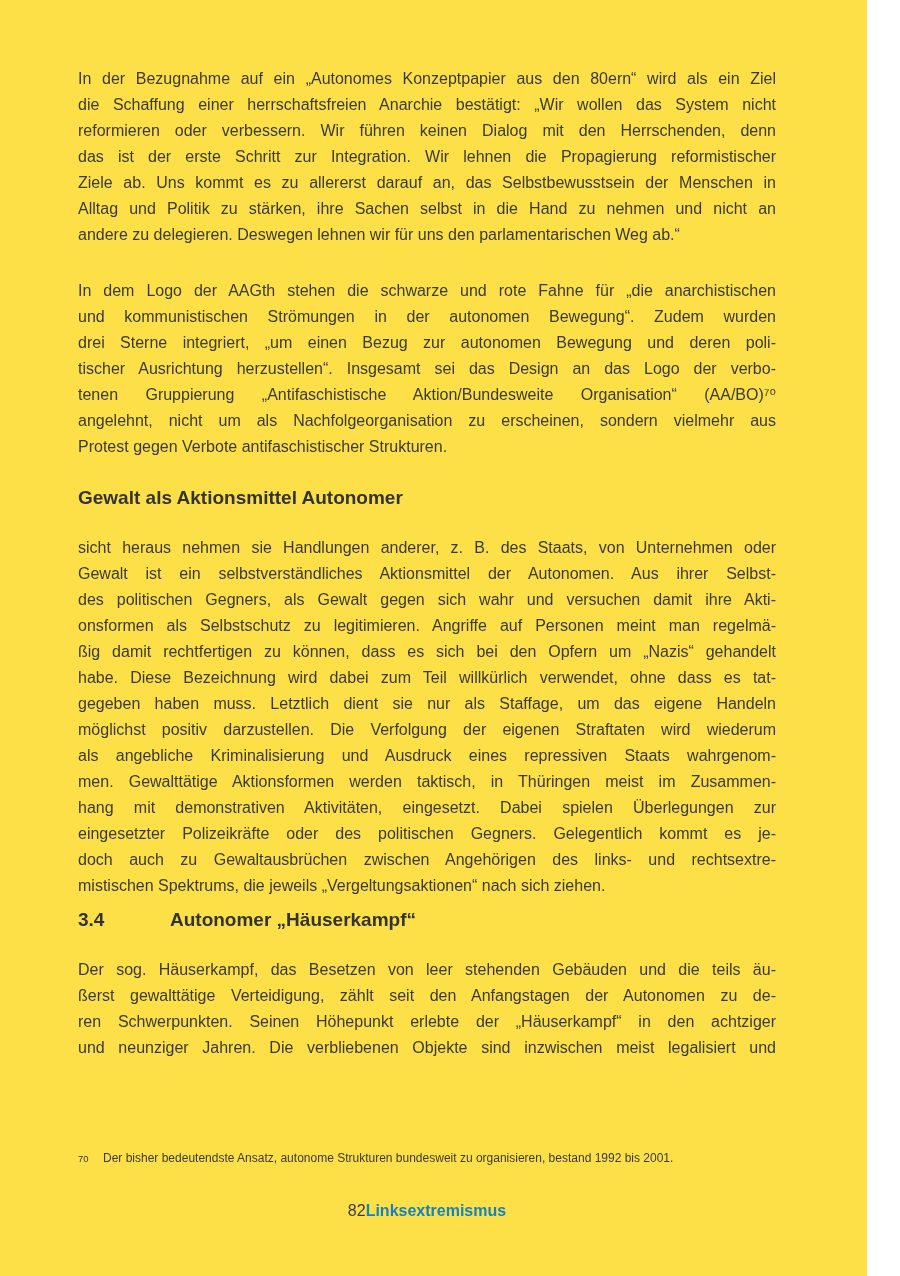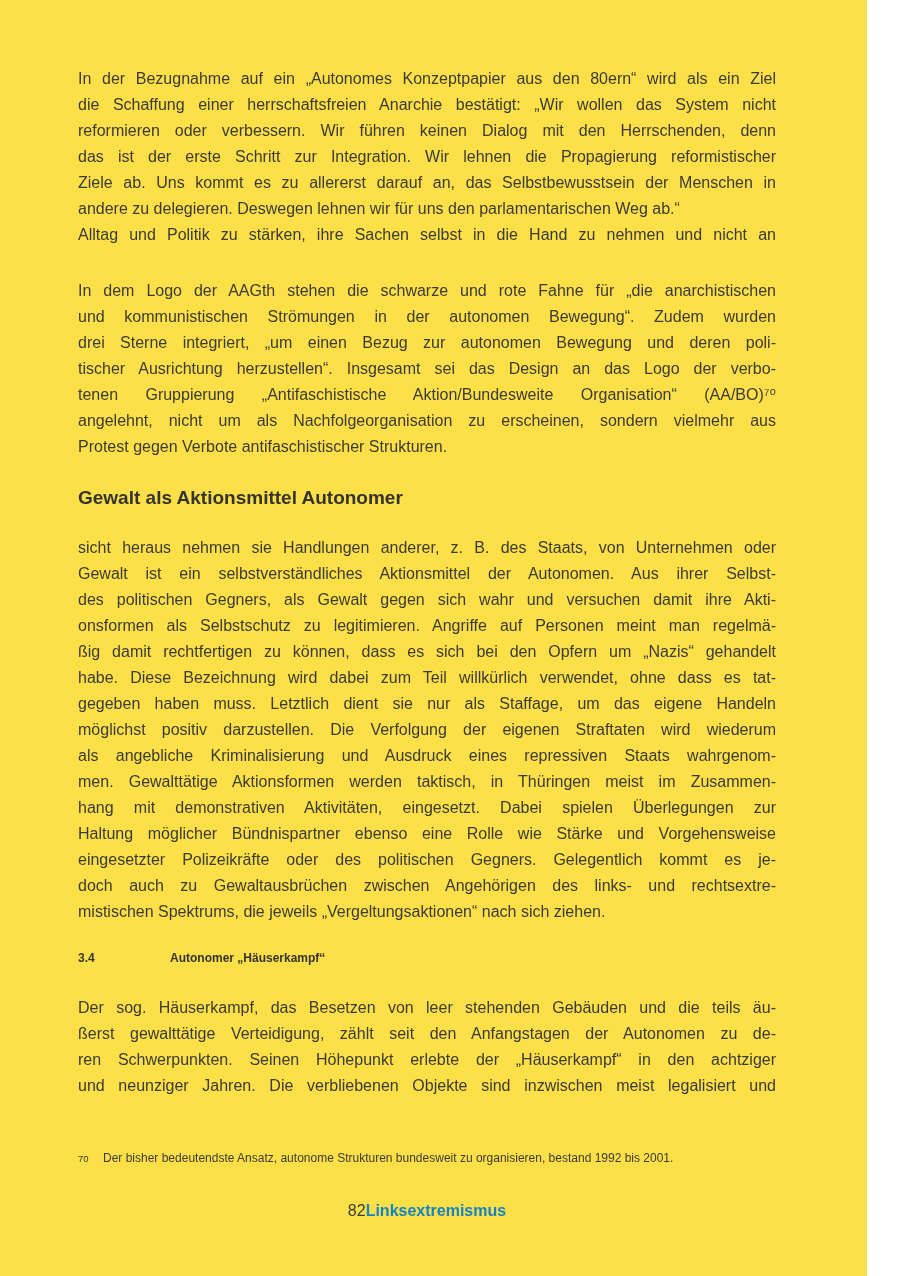--- a/index.html
+++ b/index.html
@@ -38,24 +38,24 @@
   }
   .para-m30 { margin-top: 30px; }
   .subheading {
     font-size: 19px;
     line-height: 26px;
     font-weight: bold;
     margin: 25px 0 24px 0;
     color: #333332;
   }
   .section-heading {
-    font-size: 12px;
+    font-size: 19px;
     line-height: 26px;
     font-weight: bold;
-    margin: 20px 0 24px 0;
+    margin: 8px 0 24px 0;
     color: #333332;
     display: flex;
     align-items: center;
   }
   .sec-num {
     width: 92px;
     flex: 0 0 92px;
   }
   .sec-title { flex: 1; }
   .footnote {
@@ -98,22 +98,22 @@
 <div class="page">
 
   <main class="body-text">
 
     <section class="para">
         <div class="line">In der Bezugnahme auf ein „Autonomes Konzeptpapier aus den 80ern“ wird als ein Ziel</div>
         <div class="line">die Schaffung einer herrschaftsfreien Anarchie bestätigt: „Wir wollen das System nicht</div>
         <div class="line">reformieren oder verbessern. Wir führen keinen Dialog mit den Herrschenden, denn</div>
         <div class="line">das ist der erste Schritt zur Integration. Wir lehnen die Propagierung reformistischer</div>
         <div class="line">Ziele ab. Uns kommt es zu allererst darauf an, das Selbstbewusstsein der Menschen in</div>
+        <div class="line">Alltag und Politik zu stärken, ihre Sachen selbst in die Hand zu nehmen und nicht an</div>
         <div class="line line-last">andere zu delegieren. Deswegen lehnen wir für uns den parlamentarischen Weg ab.“</div>
-        <div class="line">Alltag und Politik zu stärken, ihre Sachen selbst in die Hand zu nehmen und nicht an</div>
       </section>
 
     <section class="para para-m30">
         <div class="line">In dem Logo der AAGth stehen die schwarze und rote Fahne für „die anarchistischen</div>
         <div class="line">und kommunistischen Strömungen in der autonomen Bewegung“. Zudem wurden</div>
         <div class="line">drei Sterne integriert, „um einen Bezug zur autonomen Bewegung und deren poli-</div>
         <div class="line">tischer Ausrichtung herzustellen“. Insgesamt sei das Design an das Logo der verbo-</div>
         <div class="line">tenen Gruppierung „Antifaschistische Aktion/Bundesweite Organisation“ (AA/BO)⁷⁰</div>
         <div class="line">angelehnt, nicht um als Nachfolgeorganisation zu erscheinen, sondern vielmehr aus</div>
         <div class="line line-last">Protest gegen Verbote antifaschistischer Strukturen.</div>
@@ -126,21 +126,20 @@
         <div class="line">Gewalt ist ein selbstverständliches Aktionsmittel der Autonomen. Aus ihrer Selbst-</div>
         <div class="line">des politischen Gegners, als Gewalt gegen sich wahr und versuchen damit ihre Akti-</div>
         <div class="line">onsformen als Selbstschutz zu legitimieren. Angriffe auf Personen meint man regelmä-</div>
         <div class="line">ßig damit rechtfertigen zu können, dass es sich bei den Opfern um „Nazis“ gehandelt</div>
         <div class="line">habe. Diese Bezeichnung wird dabei zum Teil willkürlich verwendet, ohne dass es tat-</div>
         <div class="line">gegeben haben muss. Letztlich dient sie nur als Staffage, um das eigene Handeln</div>
         <div class="line">möglichst positiv darzustellen. Die Verfolgung der eigenen Straftaten wird wiederum</div>
         <div class="line">als angebliche Kriminalisierung und Ausdruck eines repressiven Staats wahrgenom-</div>
         <div class="line">men. Gewalttätige Aktionsformen werden taktisch, in Thüringen meist im Zusammen-</div>
         <div class="line">hang mit demonstrativen Aktivitäten, eingesetzt. Dabei spielen Überlegungen zur</div>
-        <div class="line">Haltung möglicher Bündnispartner ebenso eine Rolle wie Stärke und Vorgehensweise</div>
         <div class="line">eingesetzter Polizeikräfte oder des politischen Gegners. Gelegentlich kommt es je-</div>
         <div class="line">doch auch zu Gewaltausbrüchen zwischen Angehörigen des links- und rechtsextre-</div>
         <div class="line line-last">mistischen Spektrums, die jeweils „Vergeltungsaktionen“ nach sich ziehen.</div>
       </section>
 
     <div class="section-heading">
       <span class="sec-num">3.4</span>
       <span class="sec-title">Autonomer „Häuserkampf“</span>
     </div>
 

